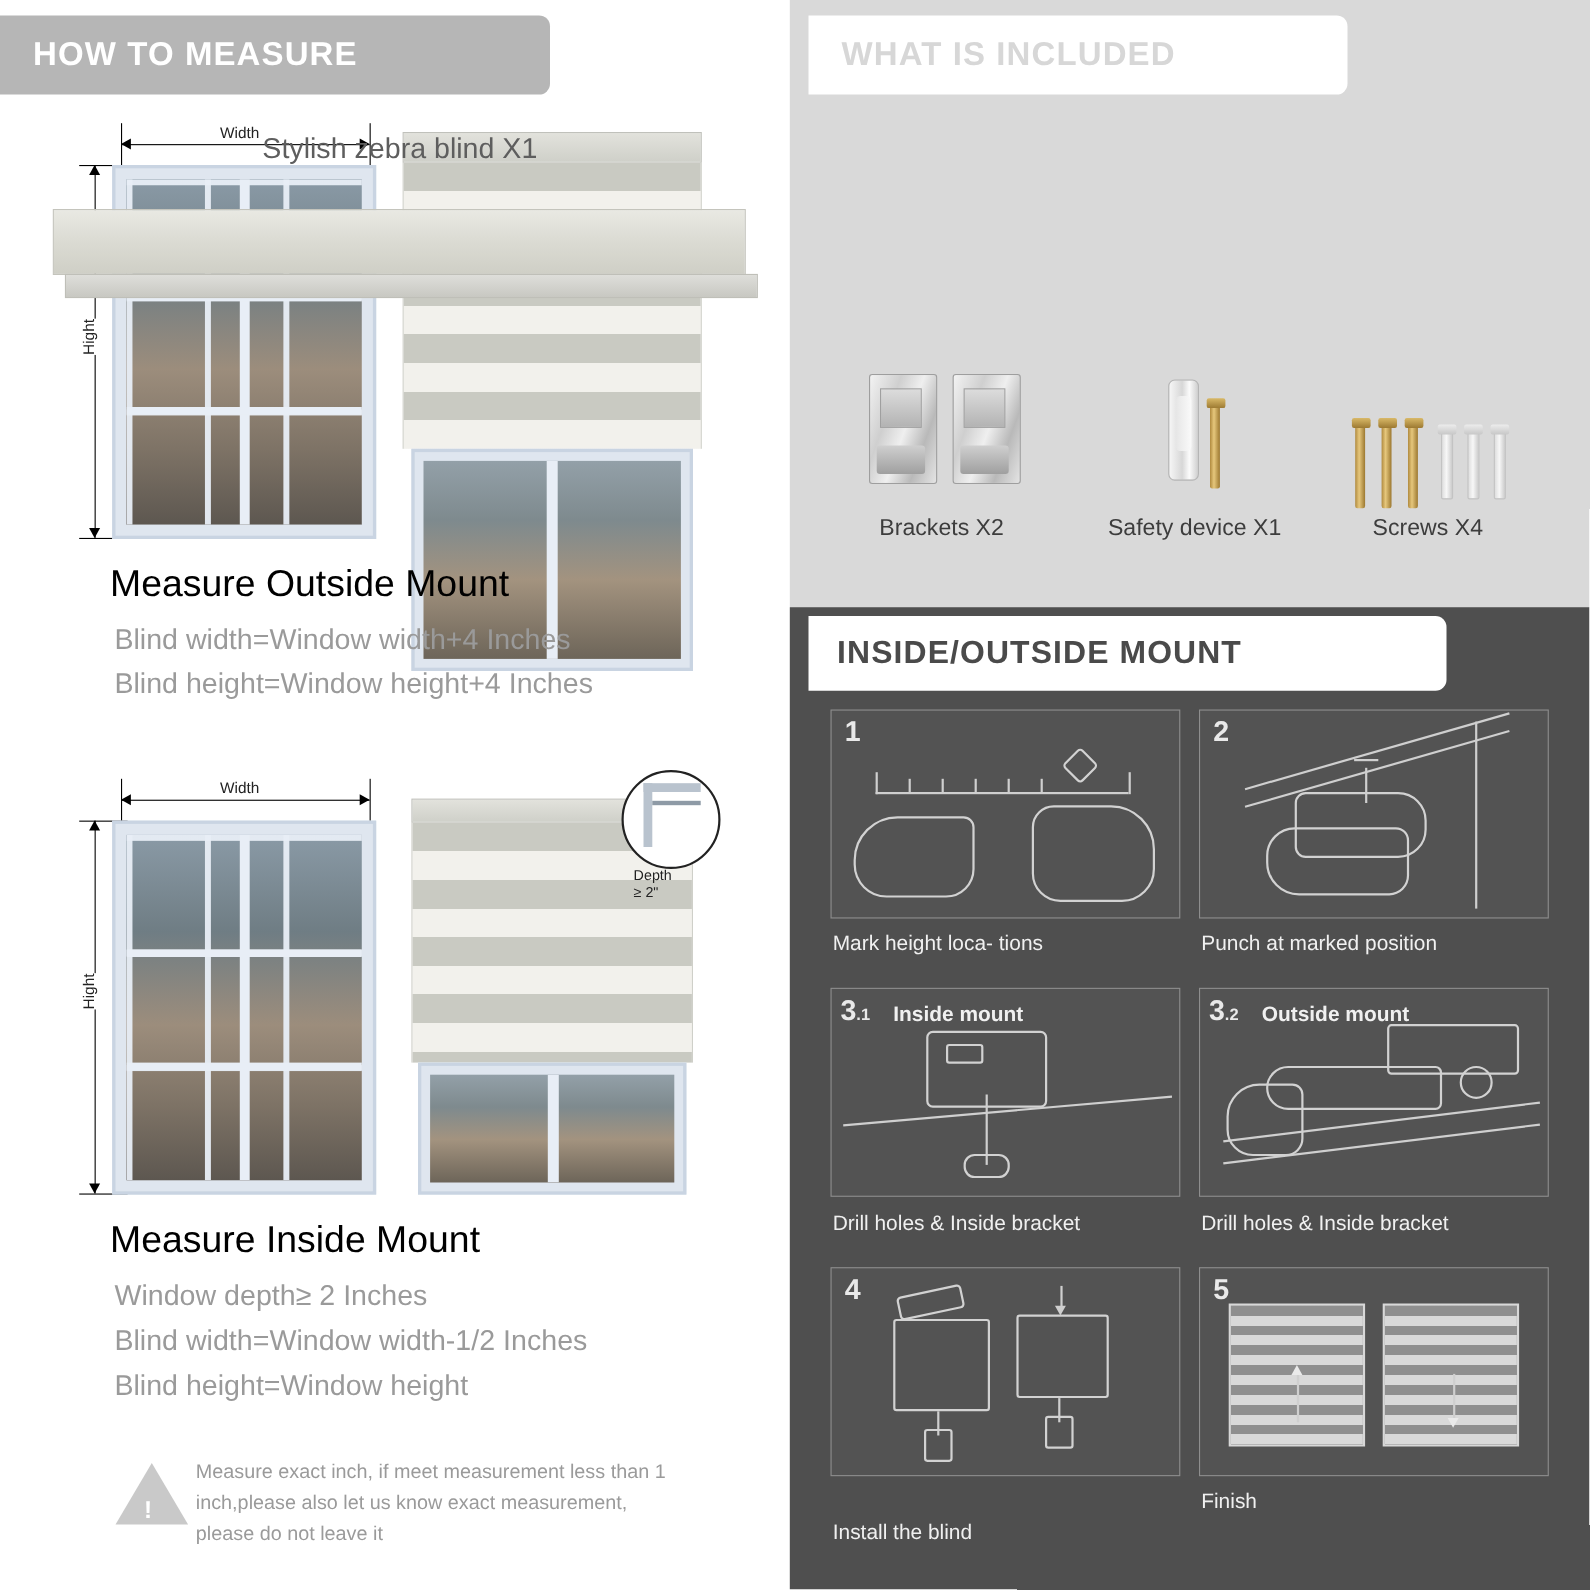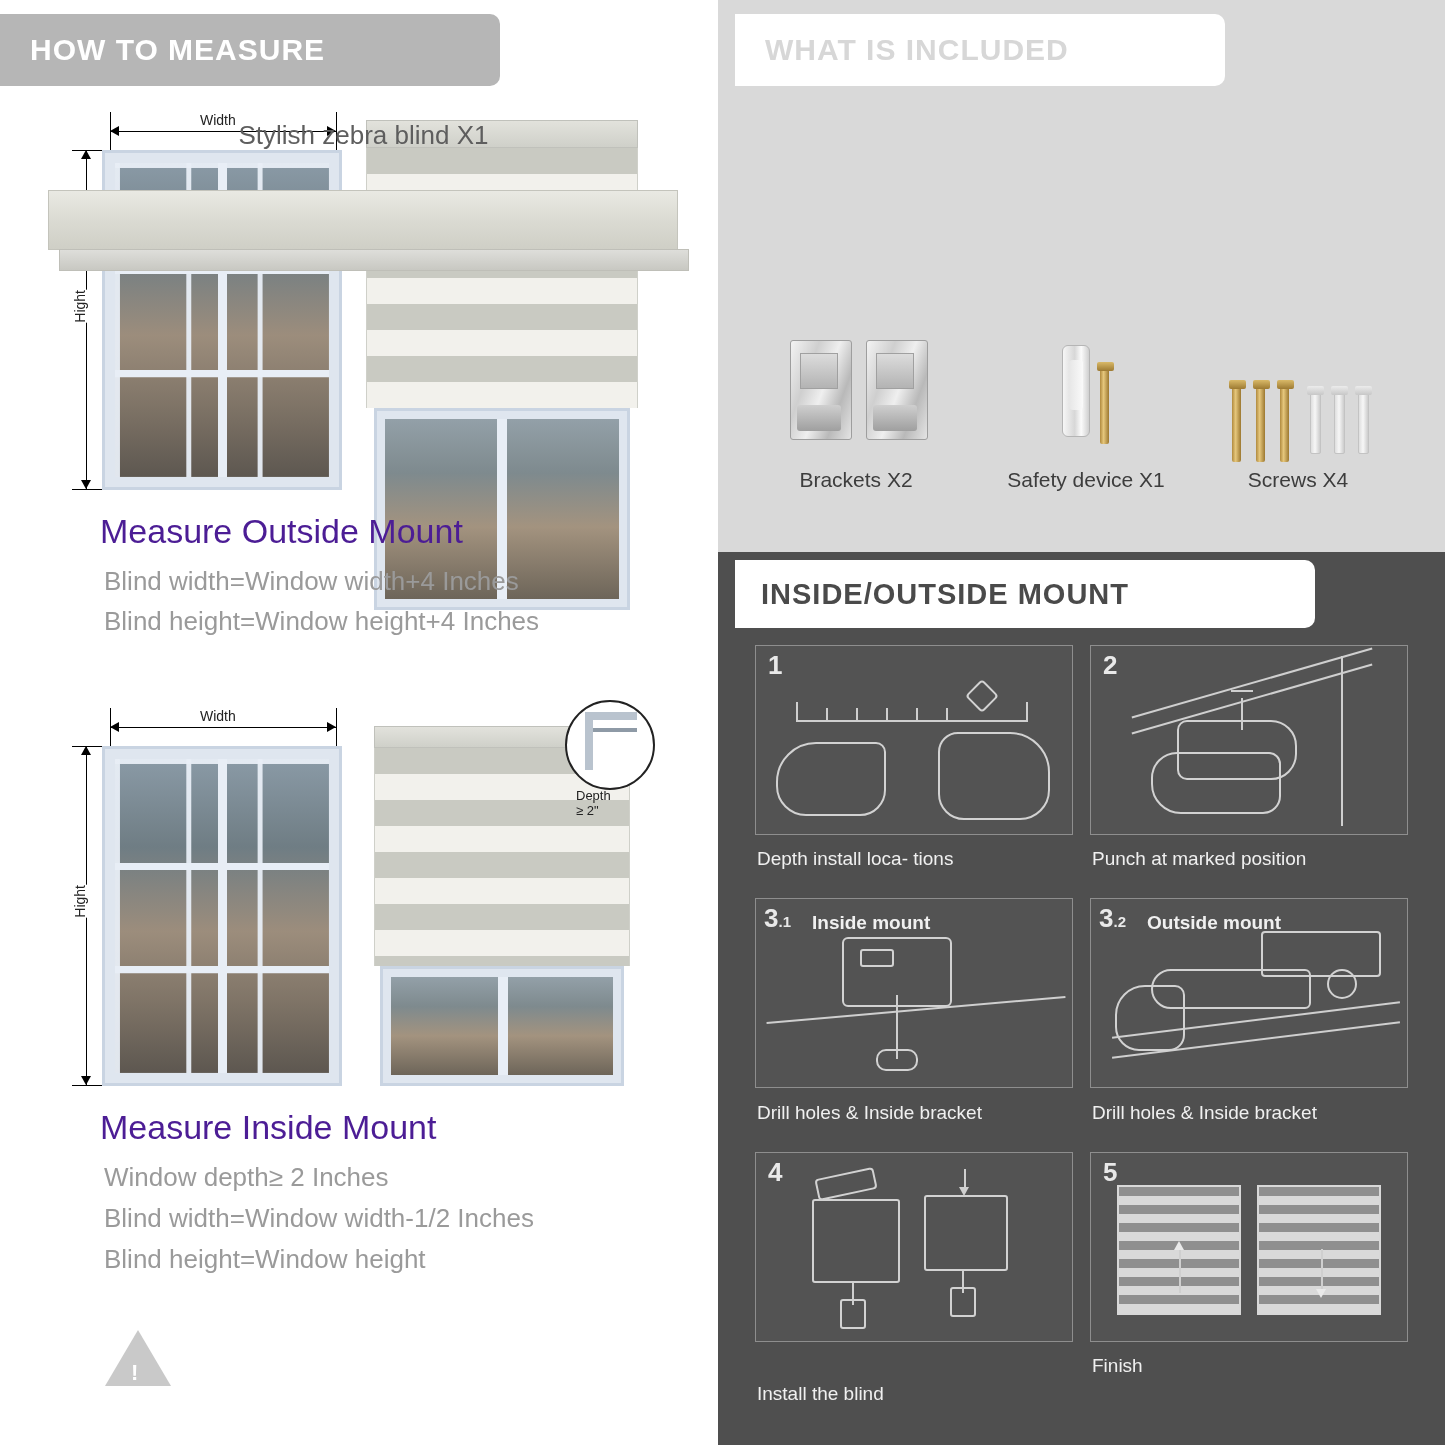--- a/index.html
+++ b/index.html
@@ -101,21 +101,21 @@
     background:#dfe6ef;border:3px solid #c9d4e2;box-sizing:border-box;padding:8px;
   }
   .blind-win-inner{
     position:relative;width:100%;height:100%;
     background:linear-gradient(180deg,#93a0a8 0%,#7e8a8e 30%,#a3937f 60%,#6d6559 100%);
     overflow:hidden;
   }
   .blind-win-mullion{position:absolute;top:0;bottom:0;width:10px;background:#e8eef6;}
 
   .heading{
-    position:absolute;color:#4c1d95;font-size:34px;
+    position:absolute;color:#000000;font-size:34px;
   }
   .subline{
     position:absolute;color:#9a9a9a;font-size:26px;
   }
   .note{
     position:absolute;color:#9a9a9a;font-size:18px;line-height:28px;width:440px;
   }
   .warn-tri{
     position:absolute;width:0;height:0;
     border-left:33px solid transparent;border-right:33px solid transparent;
@@ -320,20 +320,21 @@
       <div class="depth-caption" style="left:576px;top:788px;">Depth ≥ 2"</div>
     </div>
 
     <div class="heading" style="left:100px;top:1108px;">Measure Inside Mount</div>
     <div class="subline" style="left:104px;top:1162px;">Window depth≥ 2 Inches</div>
     <div class="subline" style="left:104px;top:1203px;">Blind width=Window width-1/2 Inches</div>
     <div class="subline" style="left:104px;top:1244px;">Blind height=Window height</div>
 
     <div class="warn-tri" style="left:105px;top:1330px;"></div>
     <div class="warn-excl" style="left:131px;top:1360px;">!</div>
+    <div class="note" style="left:178px;top:1324px;">Measure exact inch, if meet measurement less than 1 inch,please also let us know exact measurement, please do not leave it</div>
   </div>
 
   <div class="included"></div>
   <div class="panel-title title-included">WHAT IS INCLUDED</div>
 
   <div class="included-head">Stylish zebra blind X1</div>
 
   <div class="blind-product"></div>
 
   <div class="bracket" style="left:790px;top:340px;"></div>
@@ -371,21 +372,21 @@
       <div class="sline" style="left:100px;top:62px;width:2px;height:12px;"></div>
       <div class="sline" style="left:130px;top:62px;width:2px;height:12px;"></div>
       <div class="sline" style="left:160px;top:62px;width:2px;height:12px;"></div>
       <div class="sline" style="left:190px;top:62px;width:2px;height:12px;"></div>
       <div class="shape-outline" style="left:20px;top:96px;width:110px;height:74px;border-radius:40px 10px 26px 30px;"></div>
       <div class="shape-outline" style="left:182px;top:86px;width:112px;height:88px;border-radius:20px 40px 30px 26px;"></div>
       <div class="shape-outline" style="left:214px;top:38px;width:24px;height:24px;transform:rotate(45deg);border-radius:4px;"></div>
     </div>
   </div>
   <div class="step-num" style="left:768px;top:650px;">1</div>
-  <div class="step-caption" style="left:757px;top:848px;">Depth install loca- tions</div>
+  <div class="step-caption" style="left:757px;top:848px;">Mark height loca- tions</div>
 
   <div class="step-card" style="left:1090px;top:645px;width:318px;height:190px;">
     <div class="sketch">
       <div class="sline" style="left:36px;top:36px;width:250px;height:2px;transform:rotate(-16deg);"></div>
       <div class="sline" style="left:36px;top:52px;width:250px;height:2px;transform:rotate(-16deg);"></div>
       <div class="sline" style="left:250px;top:10px;width:2px;height:170px;"></div>
       <div class="shape-outline" style="left:86px;top:74px;width:120px;height:60px;border-radius:10px 26px 26px 10px;"></div>
       <div class="shape-outline" style="left:60px;top:106px;width:130px;height:62px;border-radius:26px 12px 18px 30px;"></div>
       <div class="sline" style="left:150px;top:52px;width:2px;height:32px;"></div>
       <div class="sline" style="left:140px;top:44px;width:22px;height:2px;"></div>

